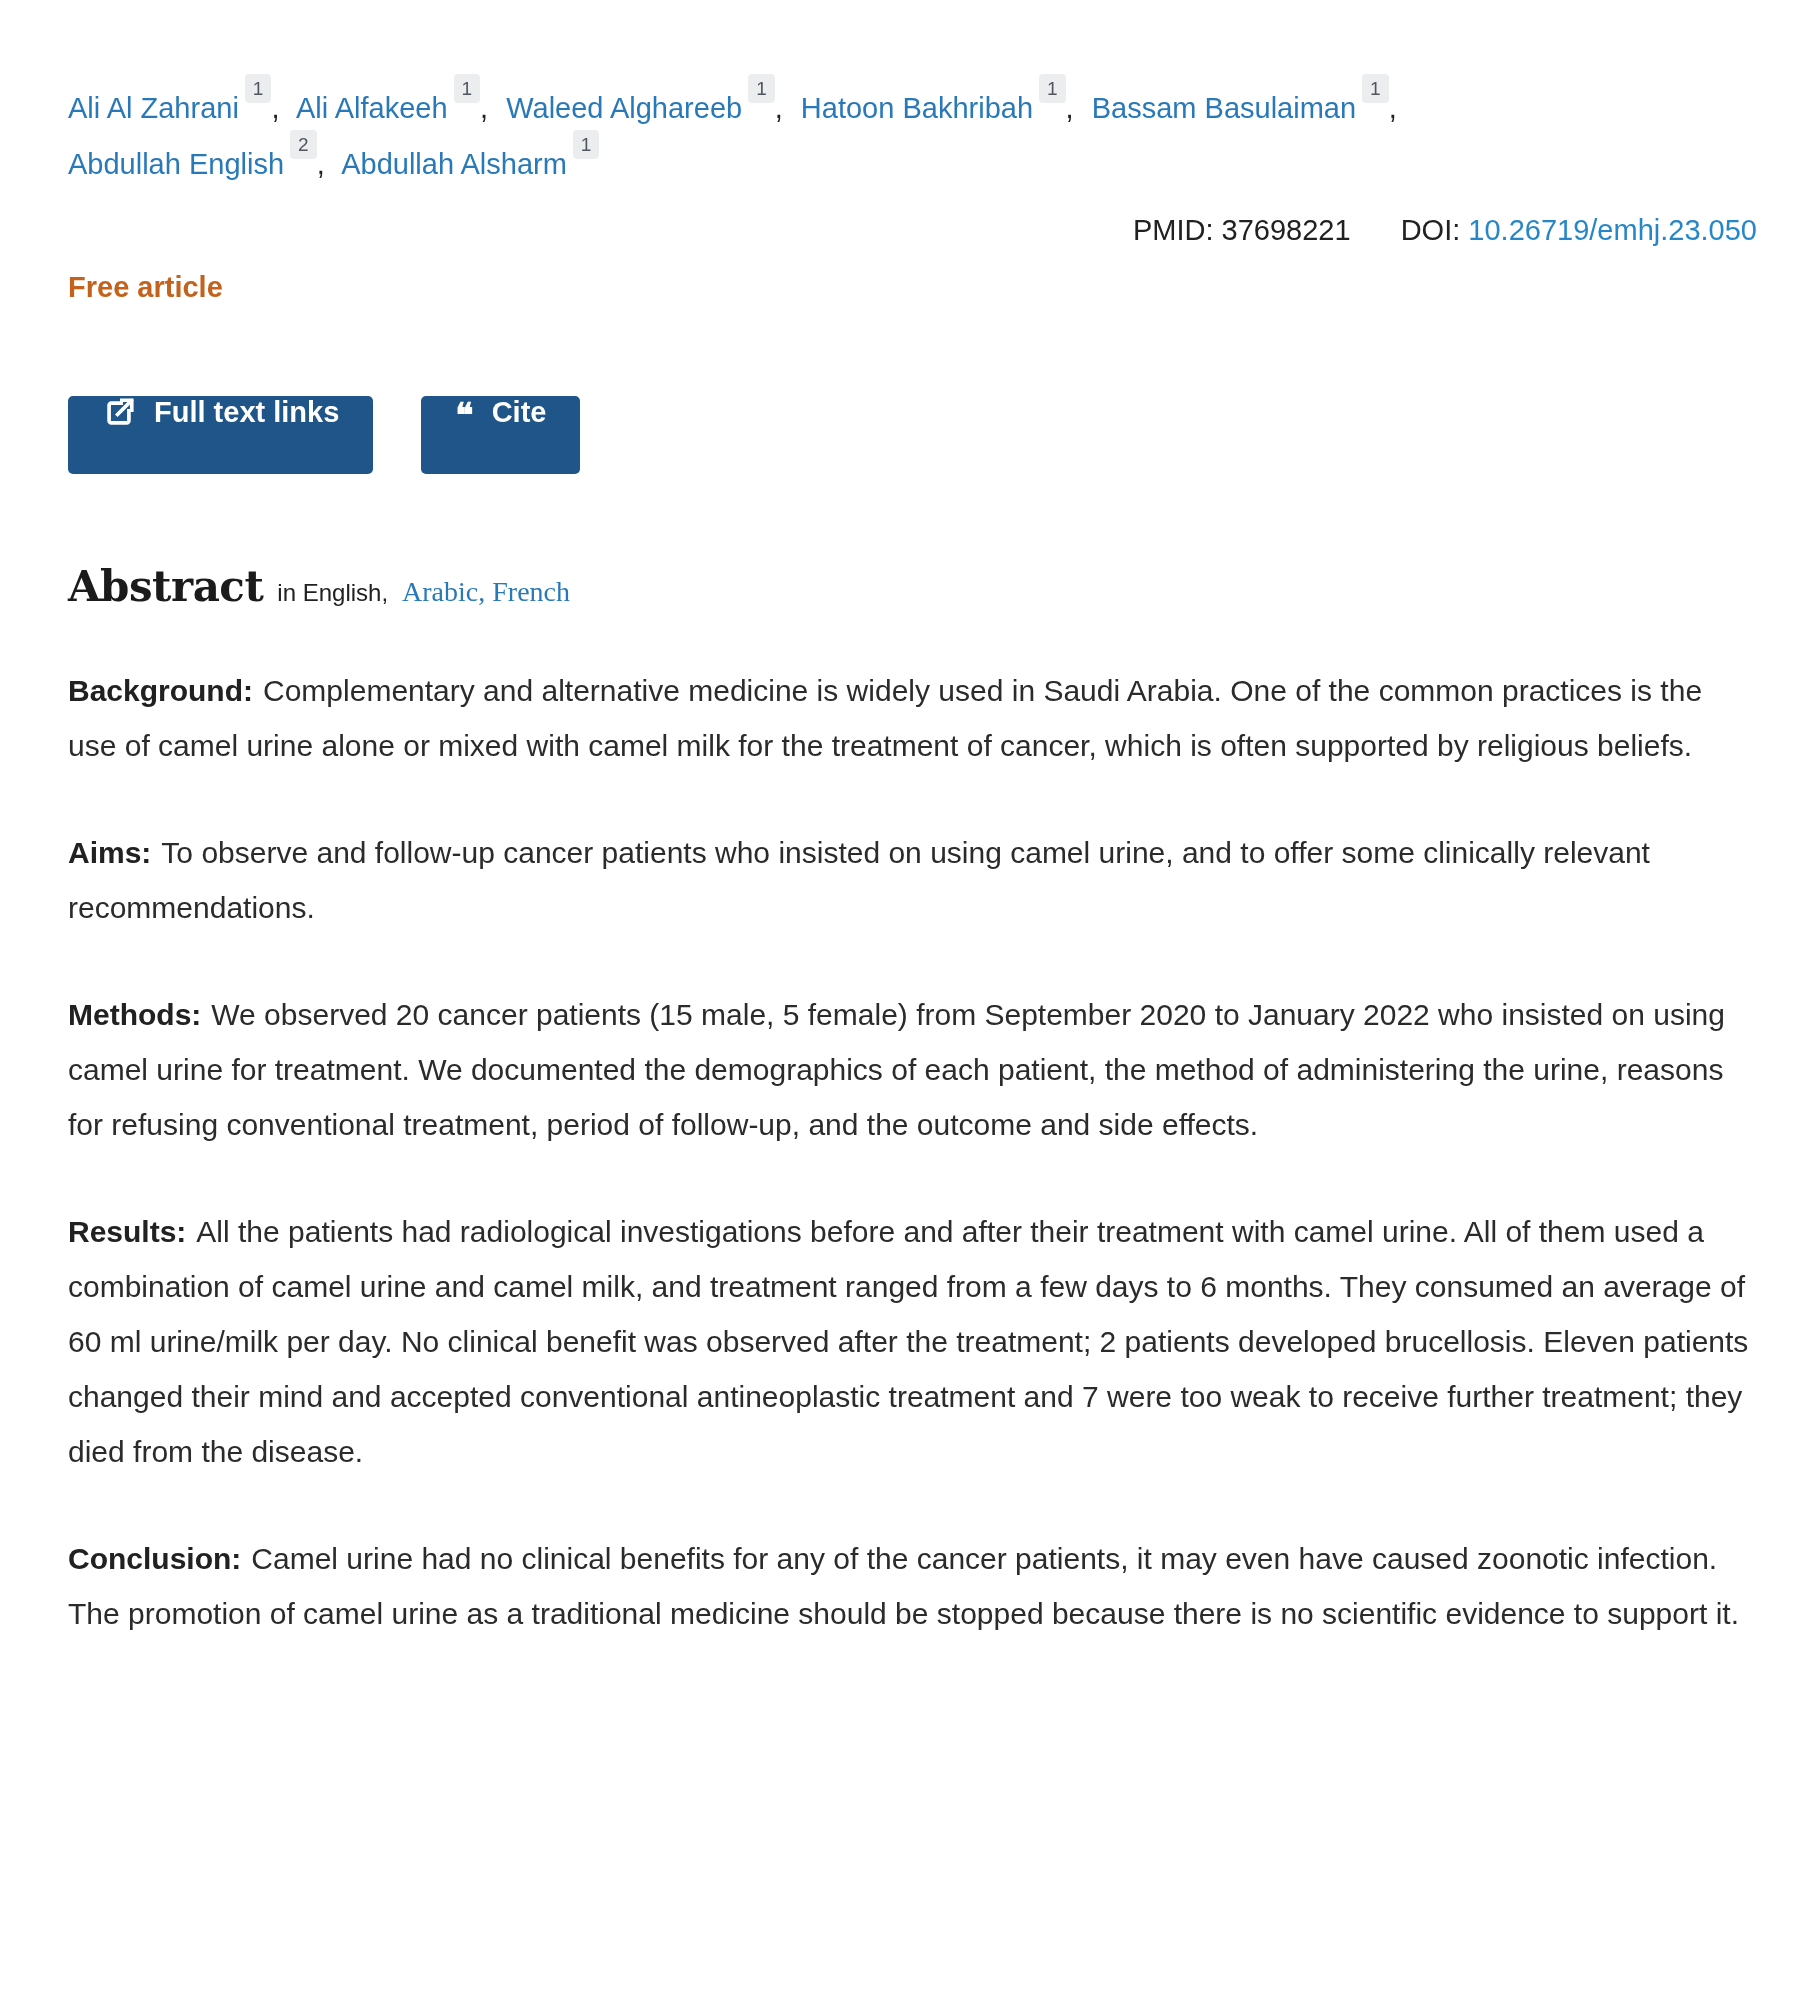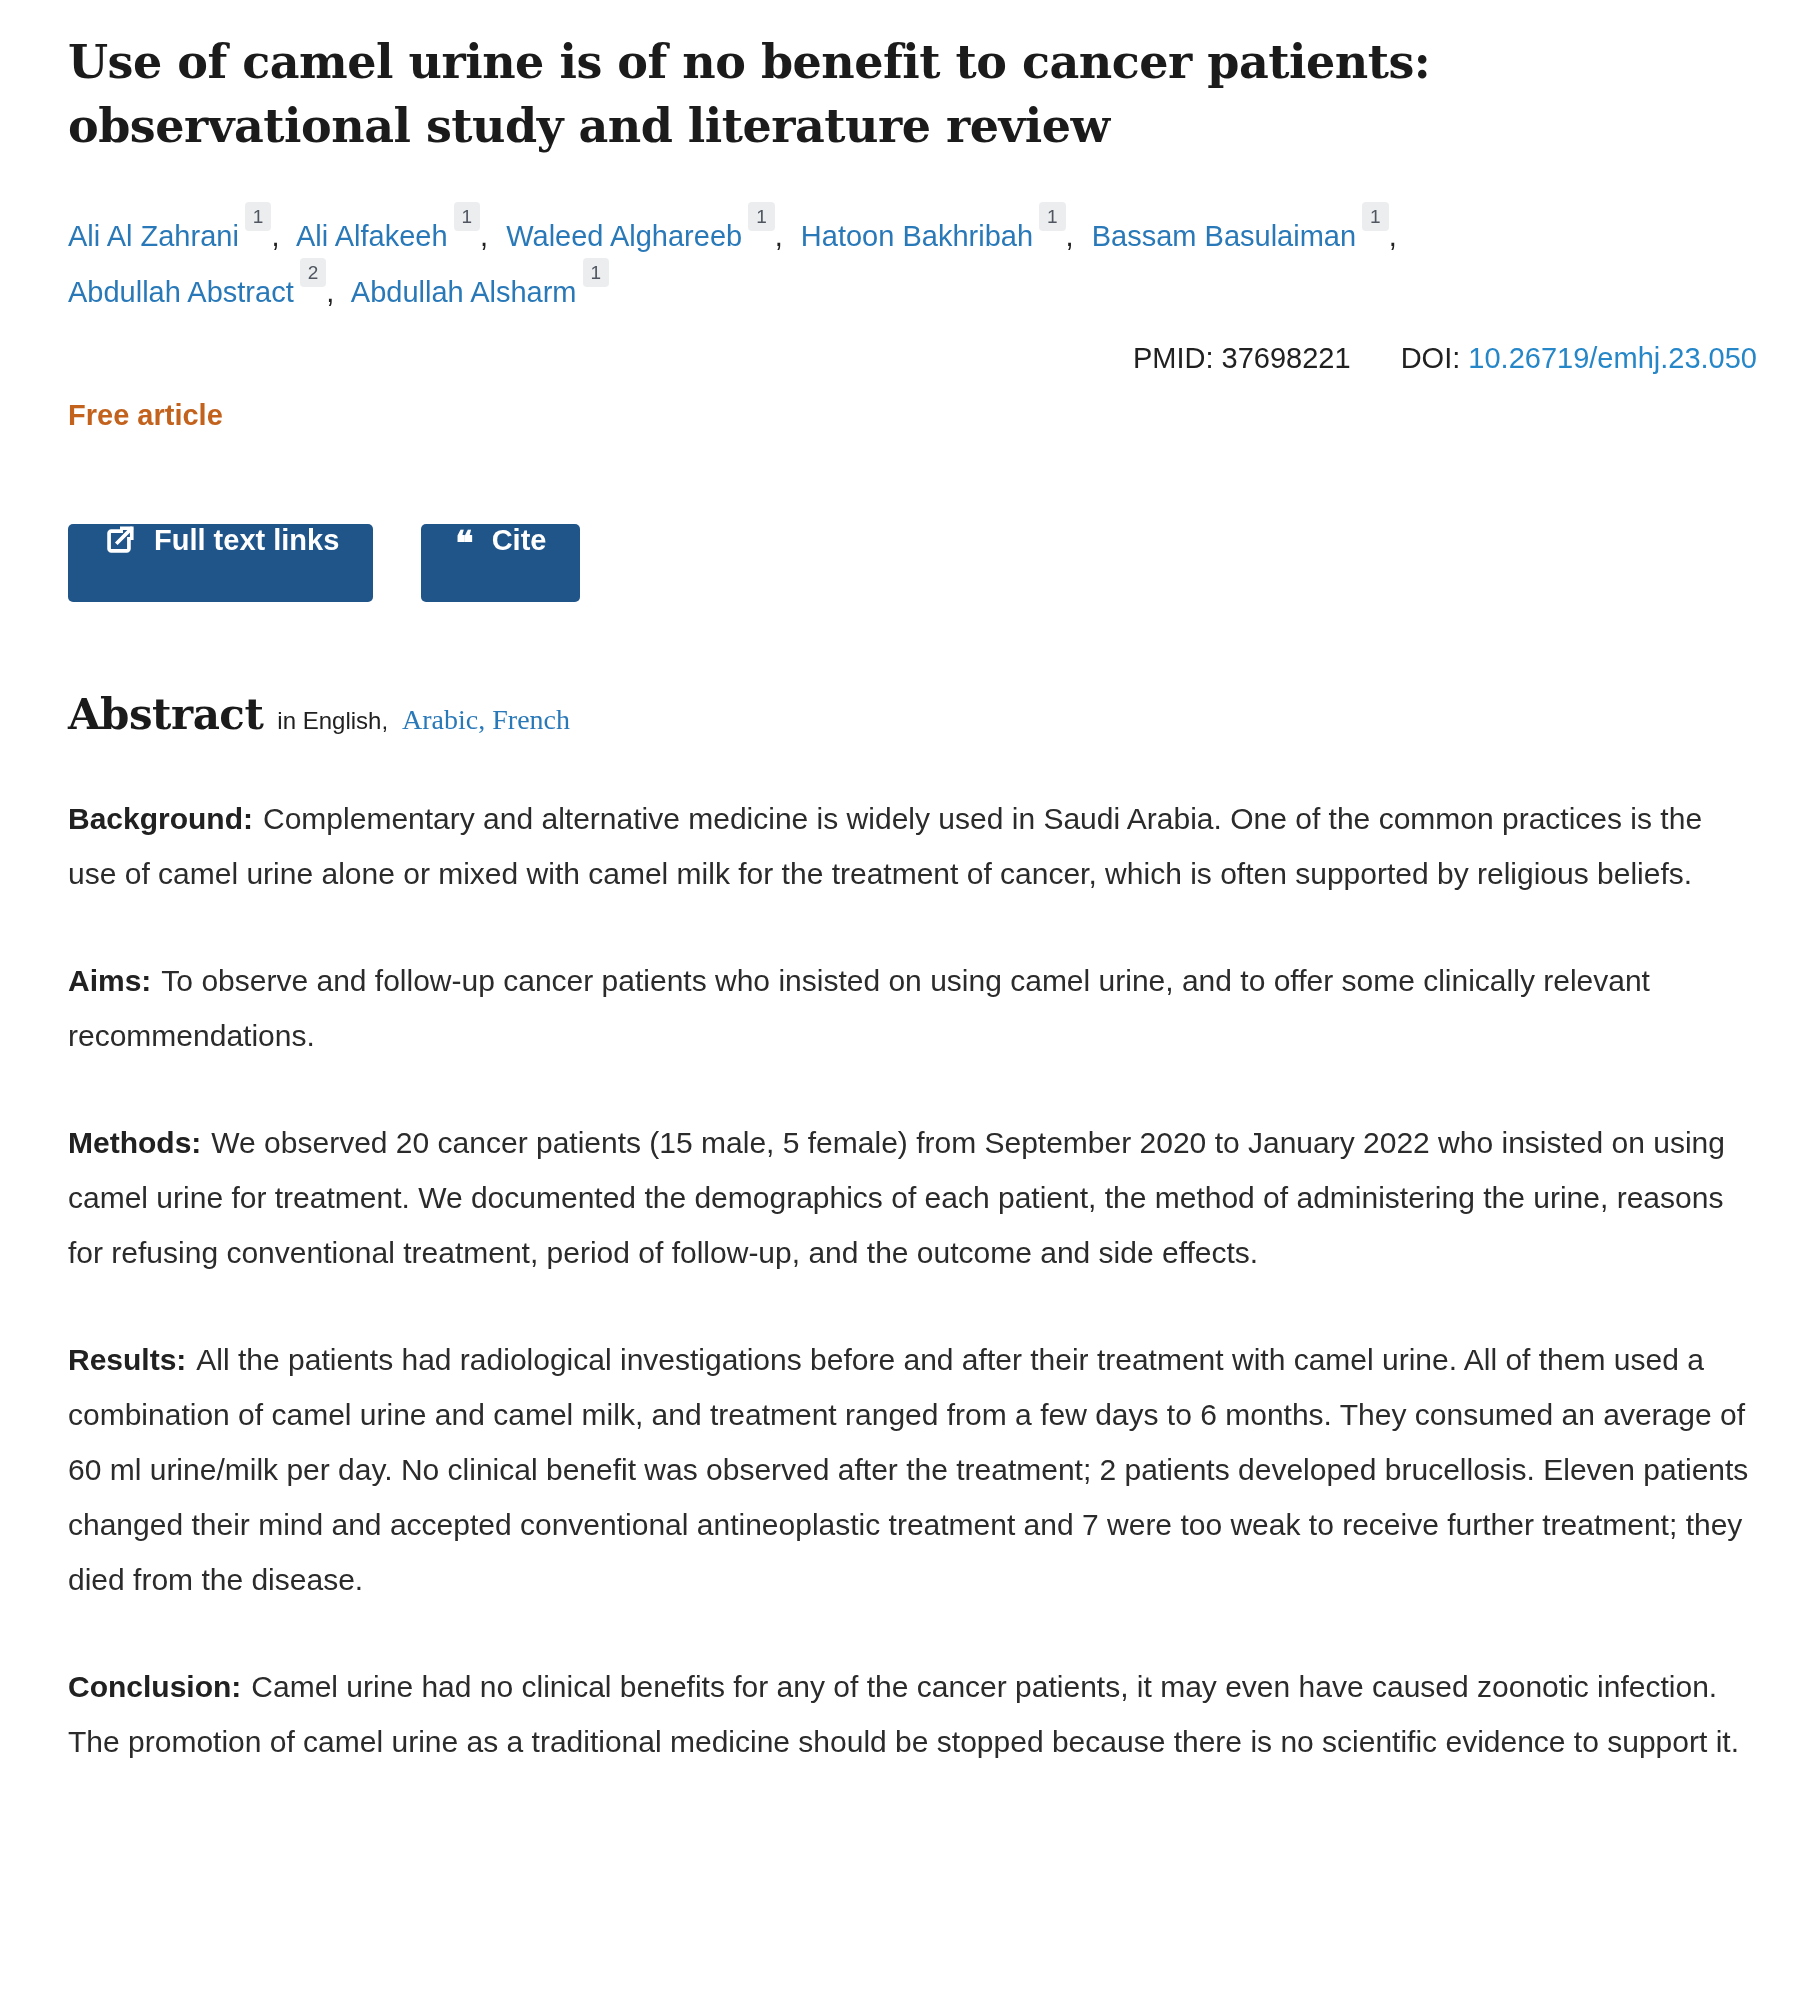--- a/index.html
+++ b/index.html
@@ -167,29 +167,28 @@
     font-weight: 700;
     color: #212121;
     margin-right: 10px;
   }
 </style>
 </head>
 <body>
 
 <div class="page">
 
-  <h1 class="title">Use of camel urine is of no benefit to cancer patients: observational study and literature review</h1>
 
   <div class="authors">
     <span><a class="author-link">Ali Al Zahrani</a><sup class="aff-badge">1</sup><span class="author-sep">,</span></span>
     <span><a class="author-link">Ali Alfakeeh</a><sup class="aff-badge">1</sup><span class="author-sep">,</span></span>
     <span><a class="author-link">Waleed Alghareeb</a><sup class="aff-badge">1</sup><span class="author-sep">,</span></span>
     <span><a class="author-link">Hatoon Bakhribah</a><sup class="aff-badge">1</sup><span class="author-sep">,</span></span>
     <span><a class="author-link">Bassam Basulaiman</a><sup class="aff-badge">1</sup><span class="author-sep">,</span></span>
-    <span><a class="author-link">Abdullah Abstract</a><sup class="aff-badge">2</sup><span class="author-sep">,</span></span>
+    <span><a class="author-link">Abdullah English</a><sup class="aff-badge">2</sup><span class="author-sep">,</span></span>
     <span><a class="author-link">Abdullah Alsharm</a><sup class="aff-badge">1</sup></span>
   </div>
 
 
   <div class="ids-row">
     <span>PMID:</span>
     <span>37698221</span>
     <span class="gap"></span>
     <span>DOI:</span>
     <a class="doi-link">10.26719/emhj.23.050</a>

